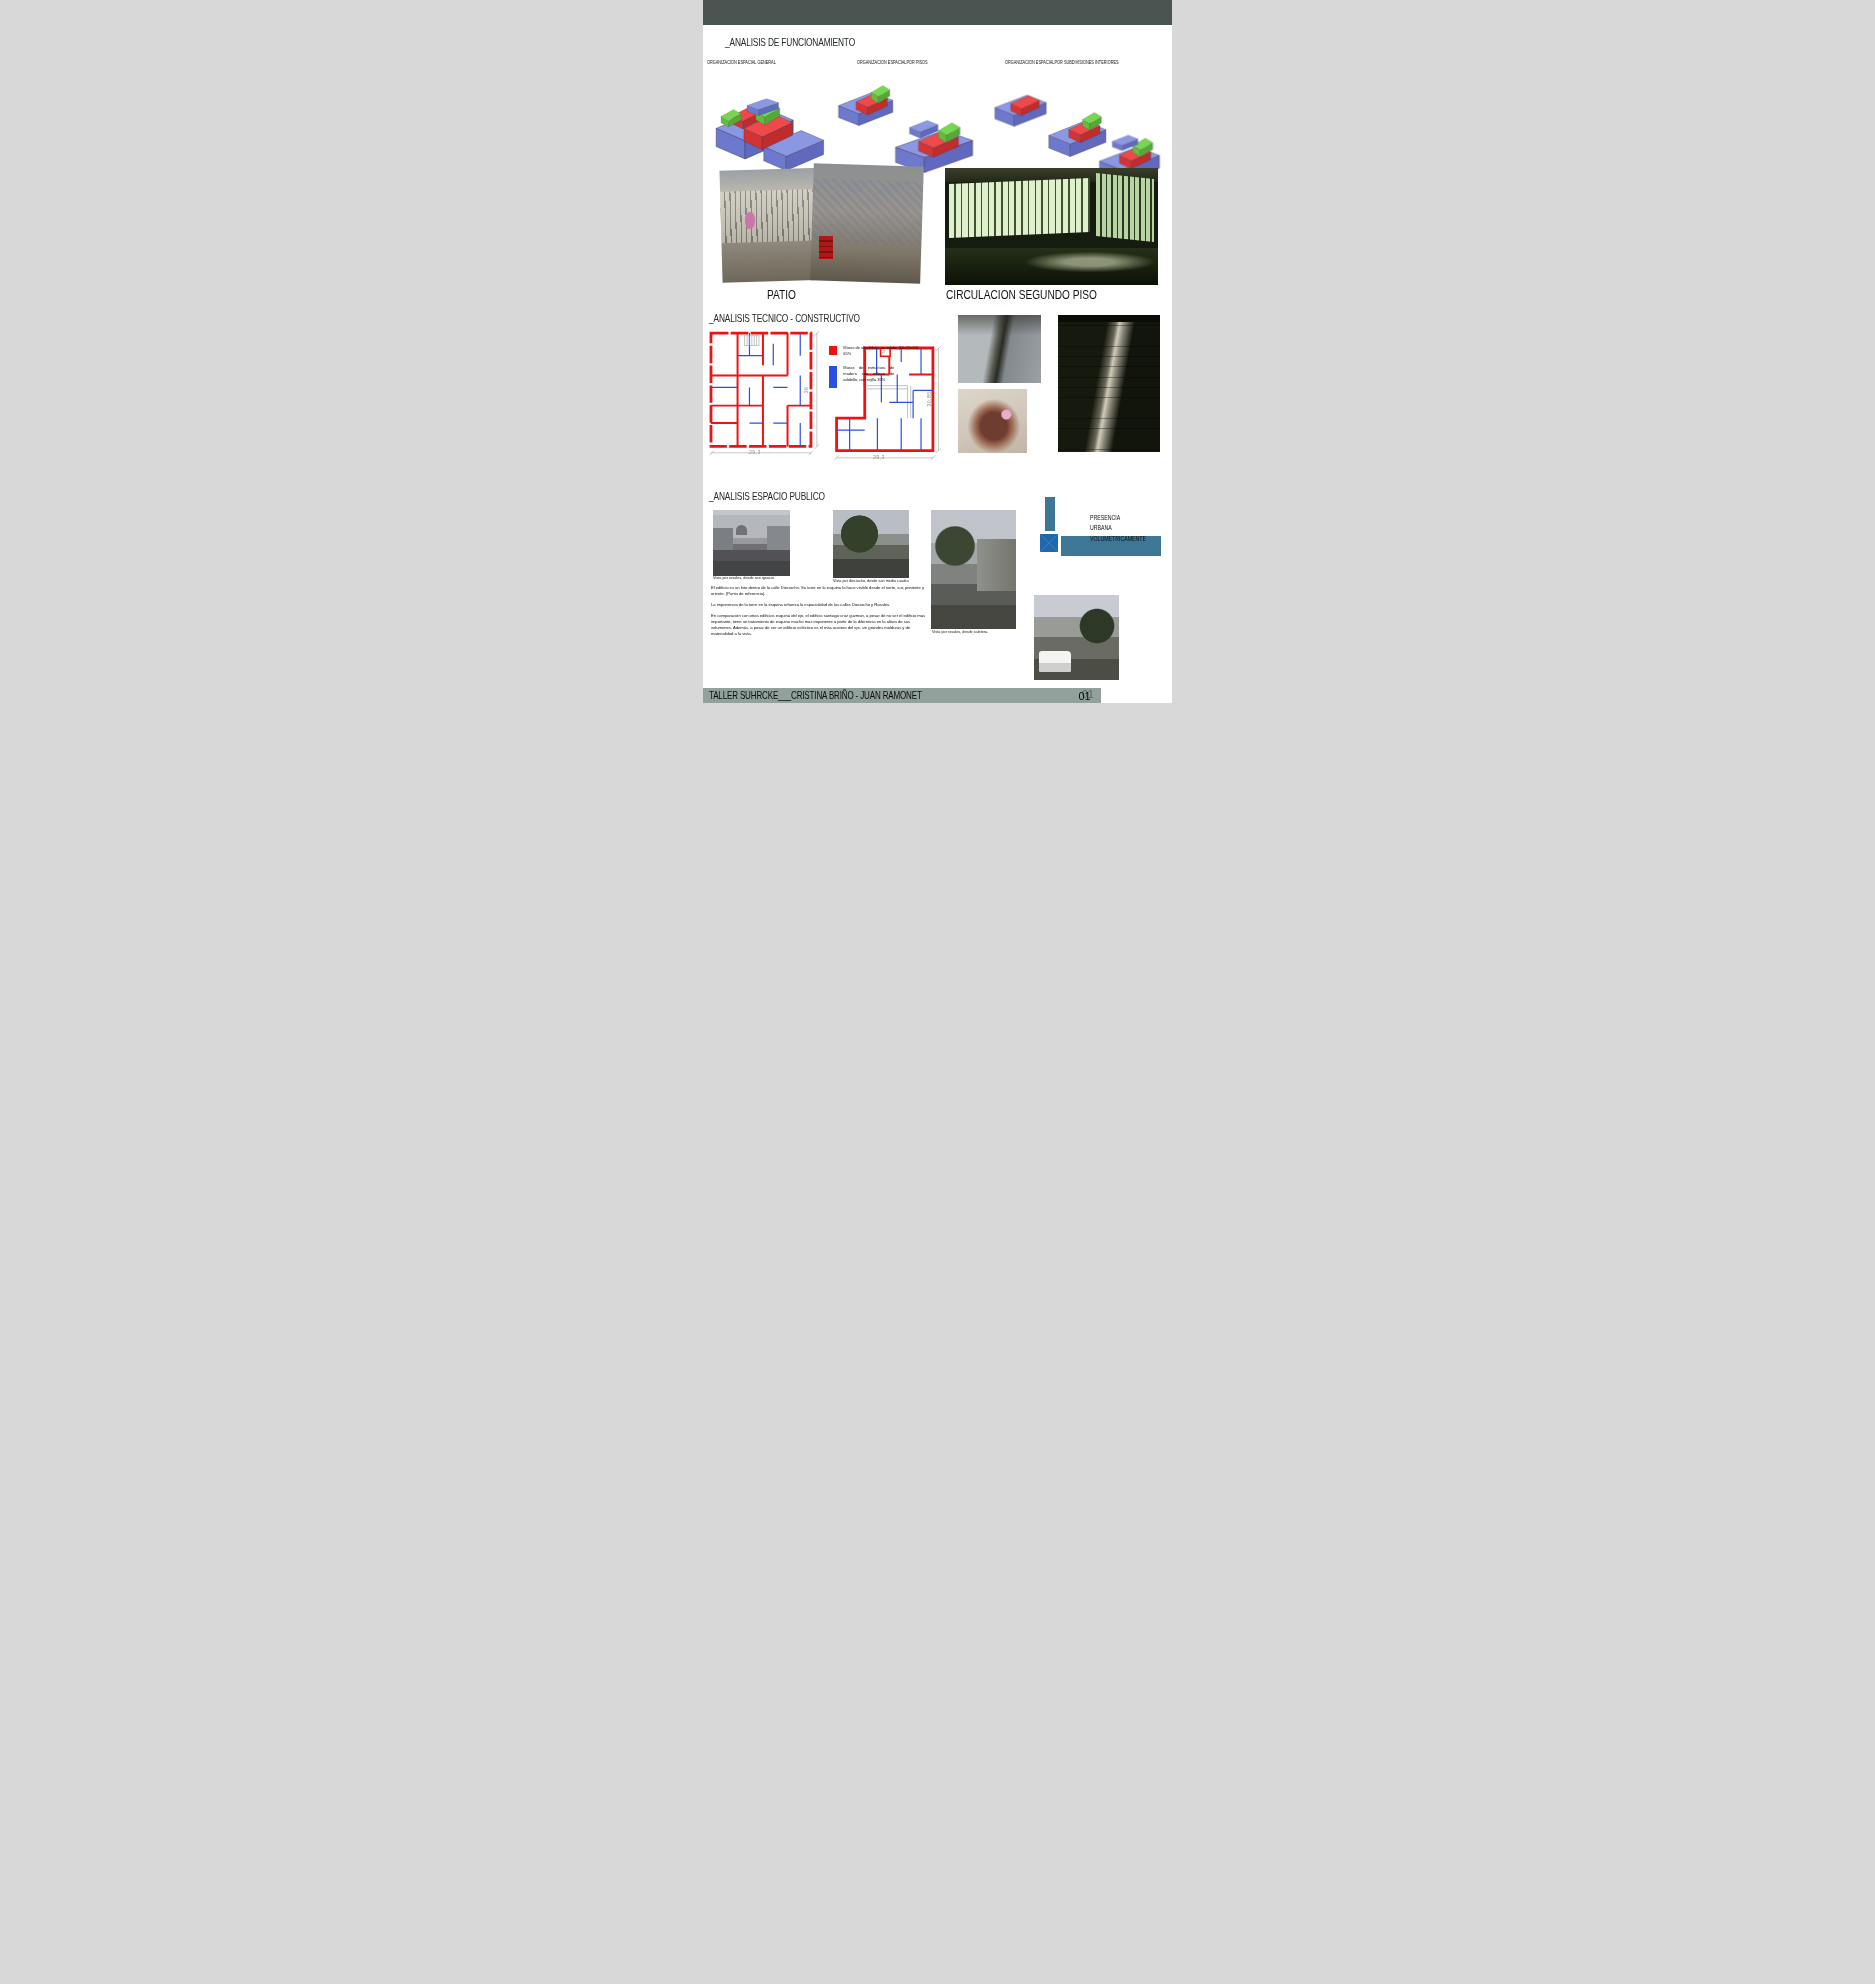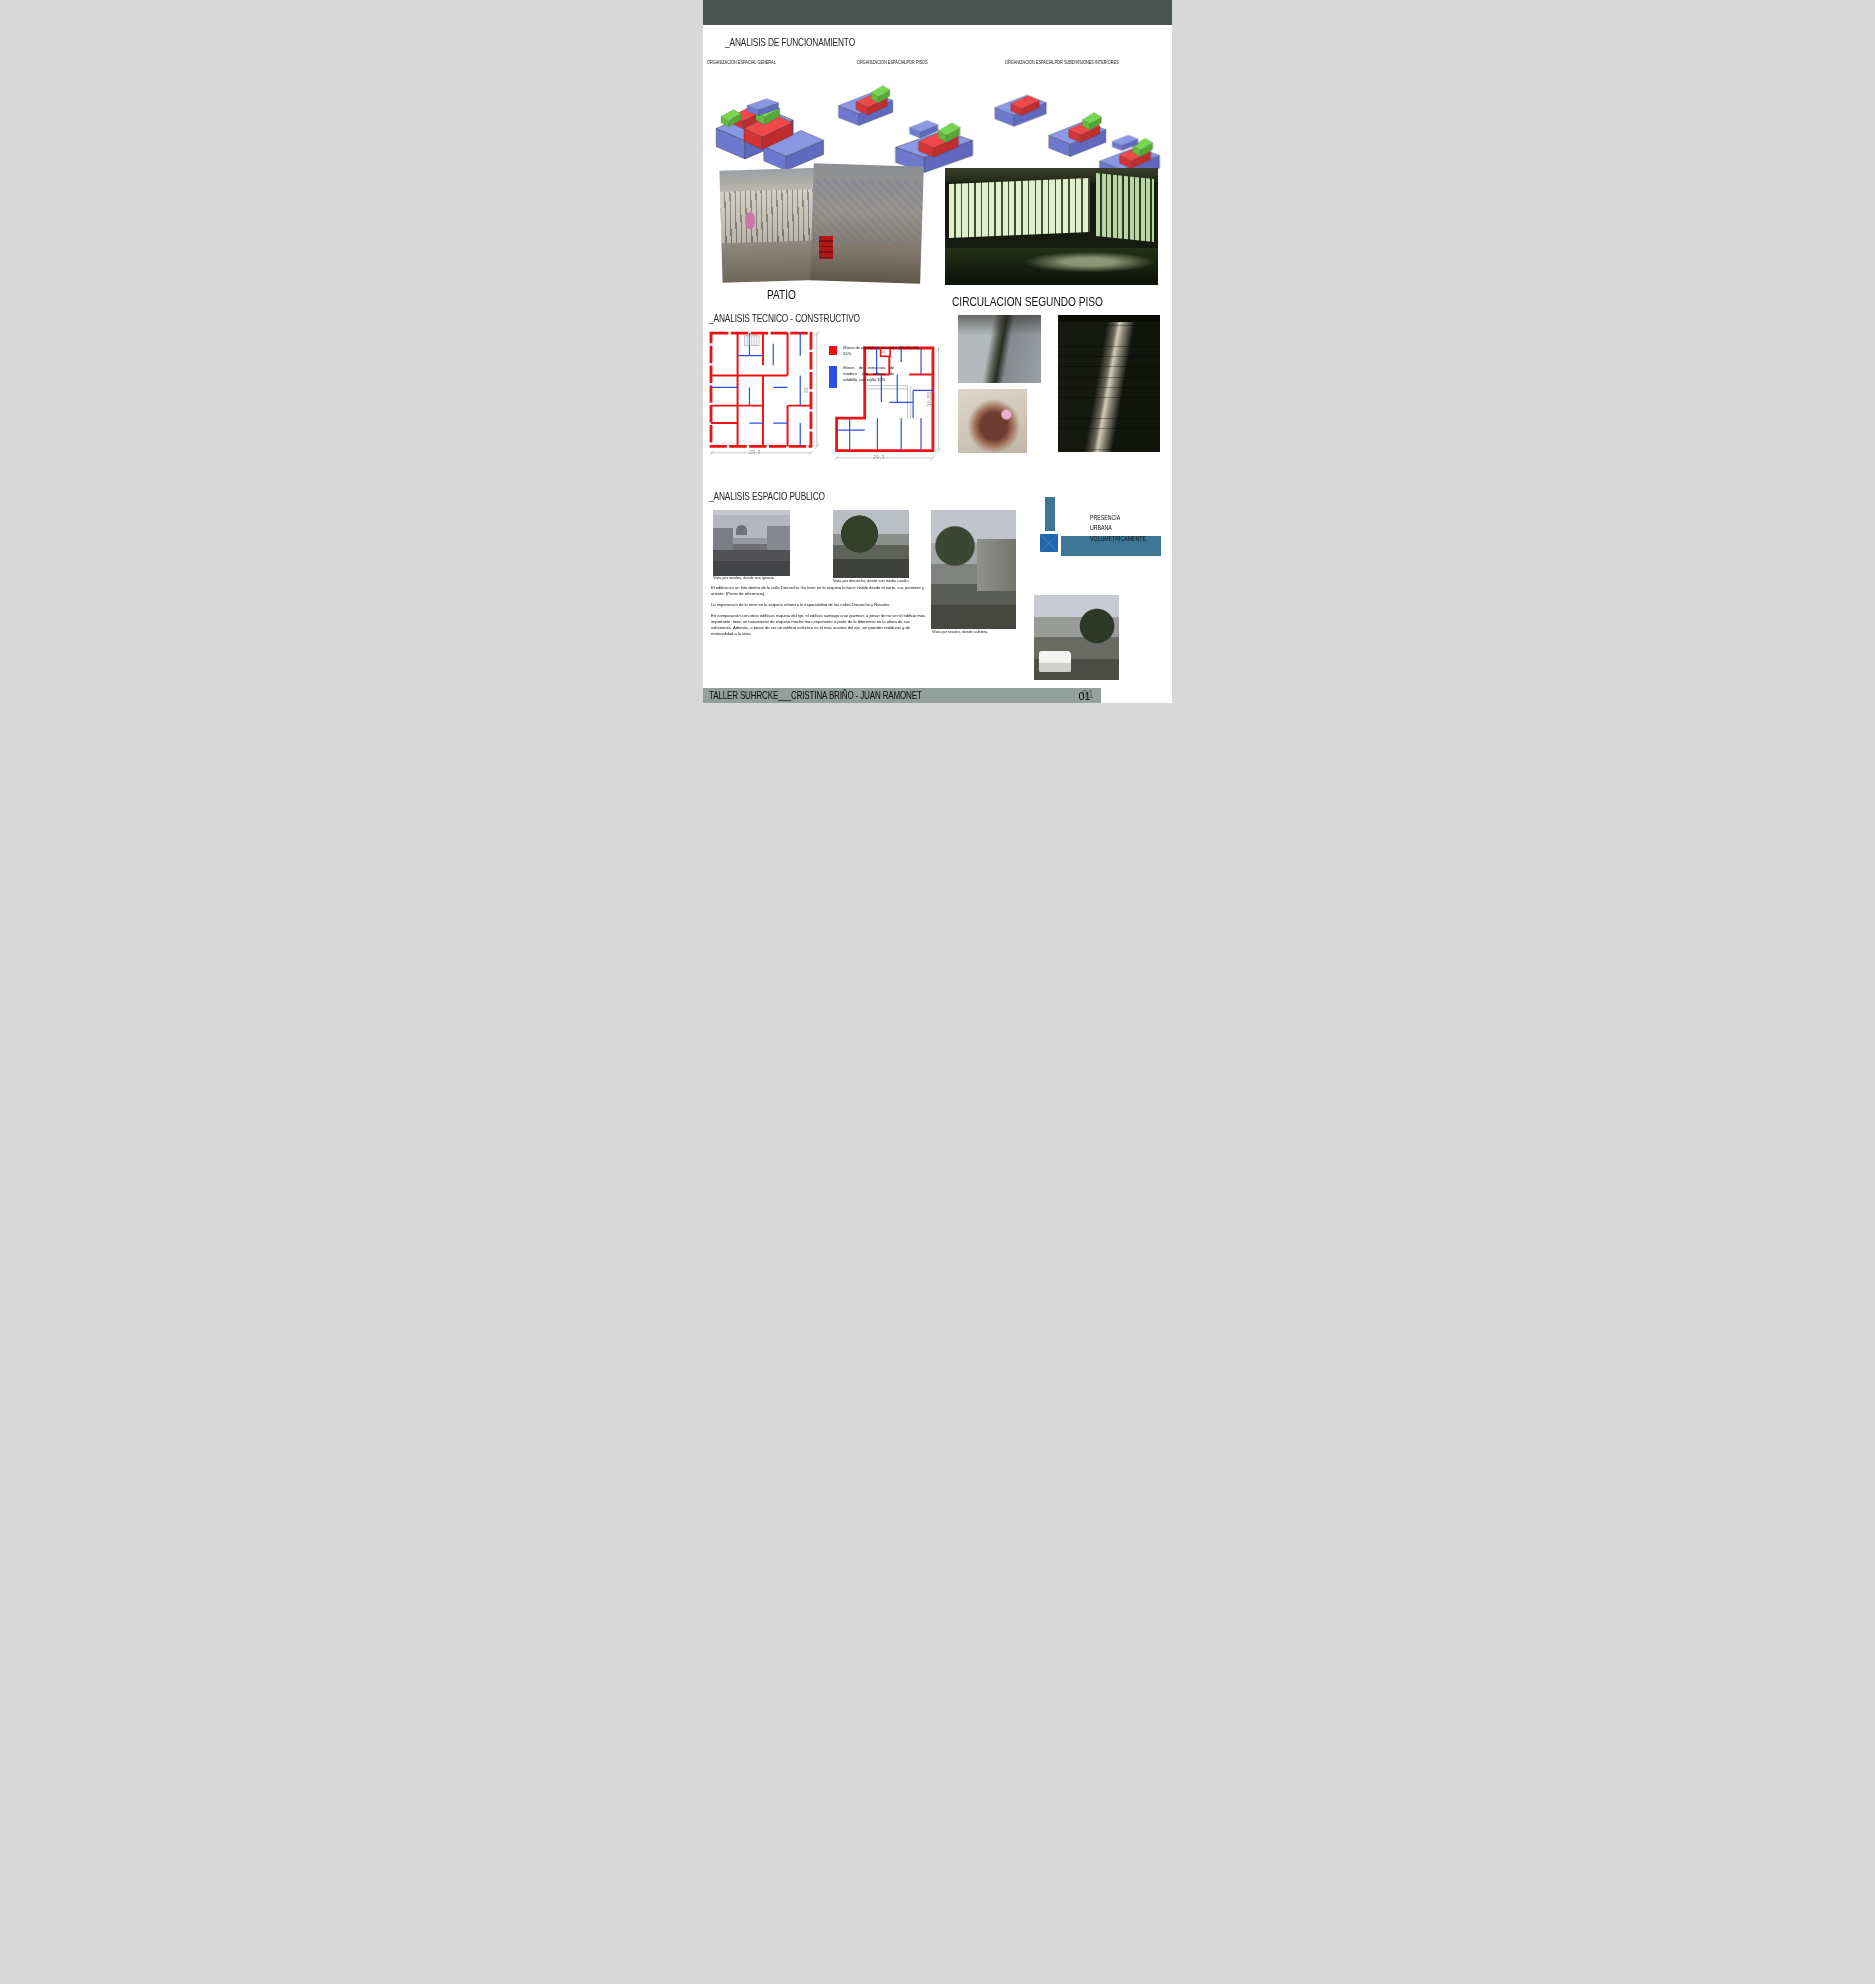--- a/index.html
+++ b/index.html
@@ -195,21 +195,21 @@
   <div class="photo circ-wrap">
     <div class="circ-ceiling"></div>
     <div class="circ-glass"></div>
     <div class="circ-glass2"></div>
     <div class="circ-floor"></div>
   </div>
 
   <div class="photolabel" style="left:64px;top:287px;">
     <span class="cx">PATIO</span>
   </div>
-  <div class="photolabel" style="left:243px;top:294px;margin-left:6px;">
+  <div class="photolabel" style="left:243px;top:287px;">
     <span class="cx">CIRCULACION SEGUNDO PISO</span>
   </div>
 
   <div class="h1" style="left:6.4px;top:312px;">
     <span class="cx">_ANALISIS TECNICO - CONSTRUCTIVO</span>
   </div>
 
   <div class="plan" style="left:6px;top:331px;width:119px;height:131px;">
     <svg width="119" height="131" viewBox="0 0 300 330">
       <rect x="5" y="5" width="252" height="286" fill="none" stroke="#ee1212" stroke-width="7" stroke-dasharray="44 6"></rect>

